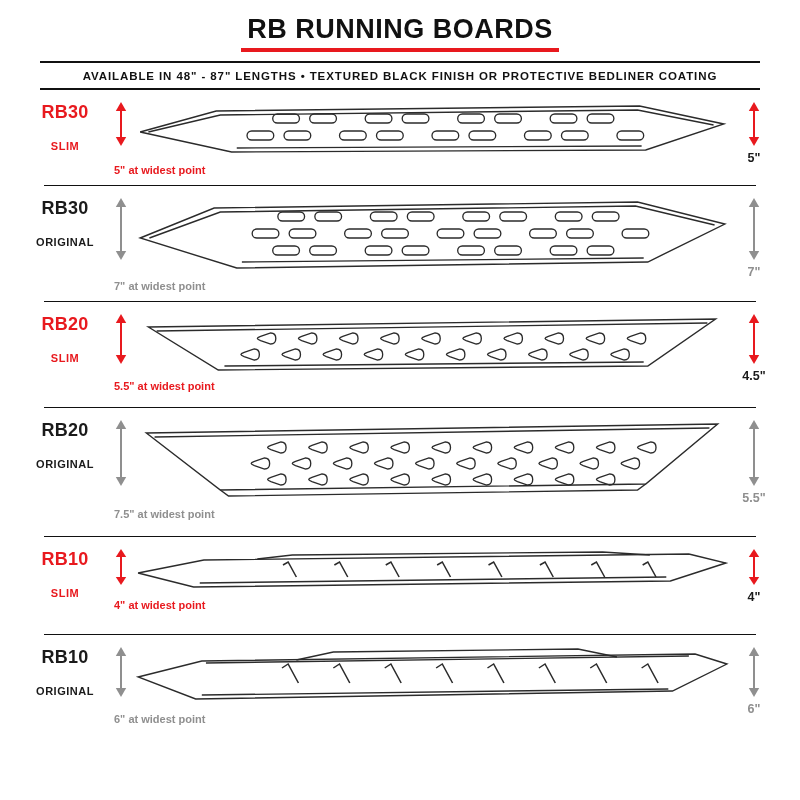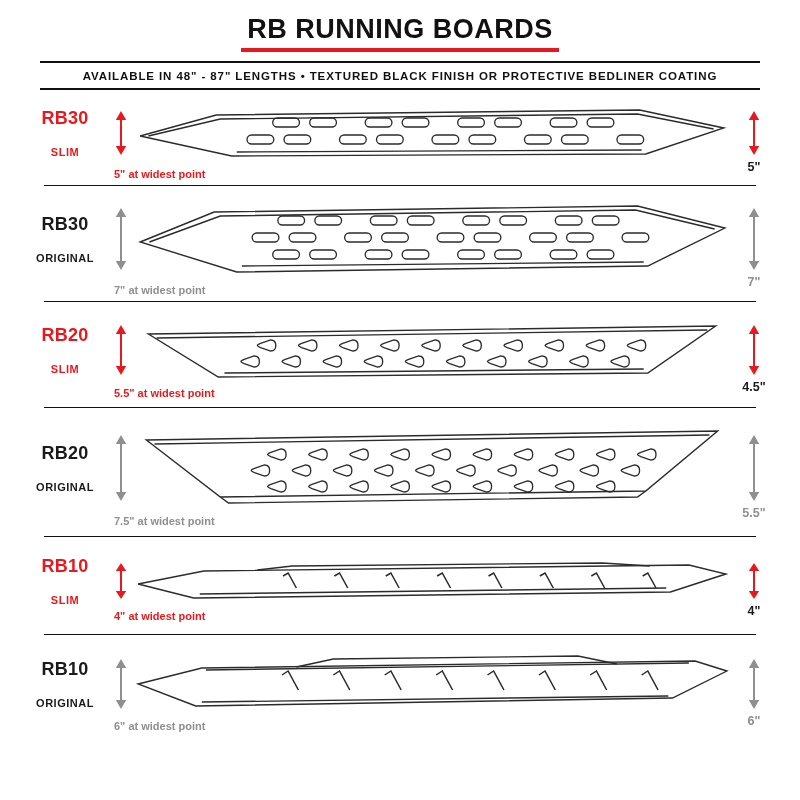--- a/index.html
+++ b/index.html
@@ -8,21 +8,21 @@
   .page { width:800px; height:800px; padding-top:14px; }
 
   header { text-align:center; }
   .title { display:inline-block; font-size:27px; font-weight:bold; letter-spacing:.5px;
            color:#111; border-bottom:4px solid var(--accent,#e8191e); padding:0 6px 3px; }
   .rule { height:2px; background:#111; margin:0 40px; }
   .rule.top { margin-top:9px; }
   .subtitle { font-size:11.5px; font-weight:bold; letter-spacing:.9px; color:#111; padding:7px 0 6px; }
 
   .rows { padding:0 10px; }
-  .row { display:flex; align-items:center; padding:12px 12px 2px 12px; }
+  .row { display:flex; align-items:flex-start; padding:12px 12px 2px 12px; }
   .r1 { min-height:95px; } .r2 { min-height:115px; } .r3 { min-height:105px; }
   .r4 { min-height:128px; } .r5 { min-height:97px; } .r6 { min-height:106px; }
 
   .label { width:86px; flex:none; text-align:center; padding-bottom:19px; }
   .model { font-size:18px; font-weight:bold; letter-spacing:.3px; }
   .variant { font-size:11px; font-weight:bold; letter-spacing:.5px; margin-top:17px; }
   .slim .model, .slim .variant { color:var(--accent,#e8191e); }
   .original .model, .original .variant { color:var(--ink,#1a1a1a); }
 
   .arrow-col { width:26px; flex:none; display:flex; justify-content:center; padding-bottom:19px; }

